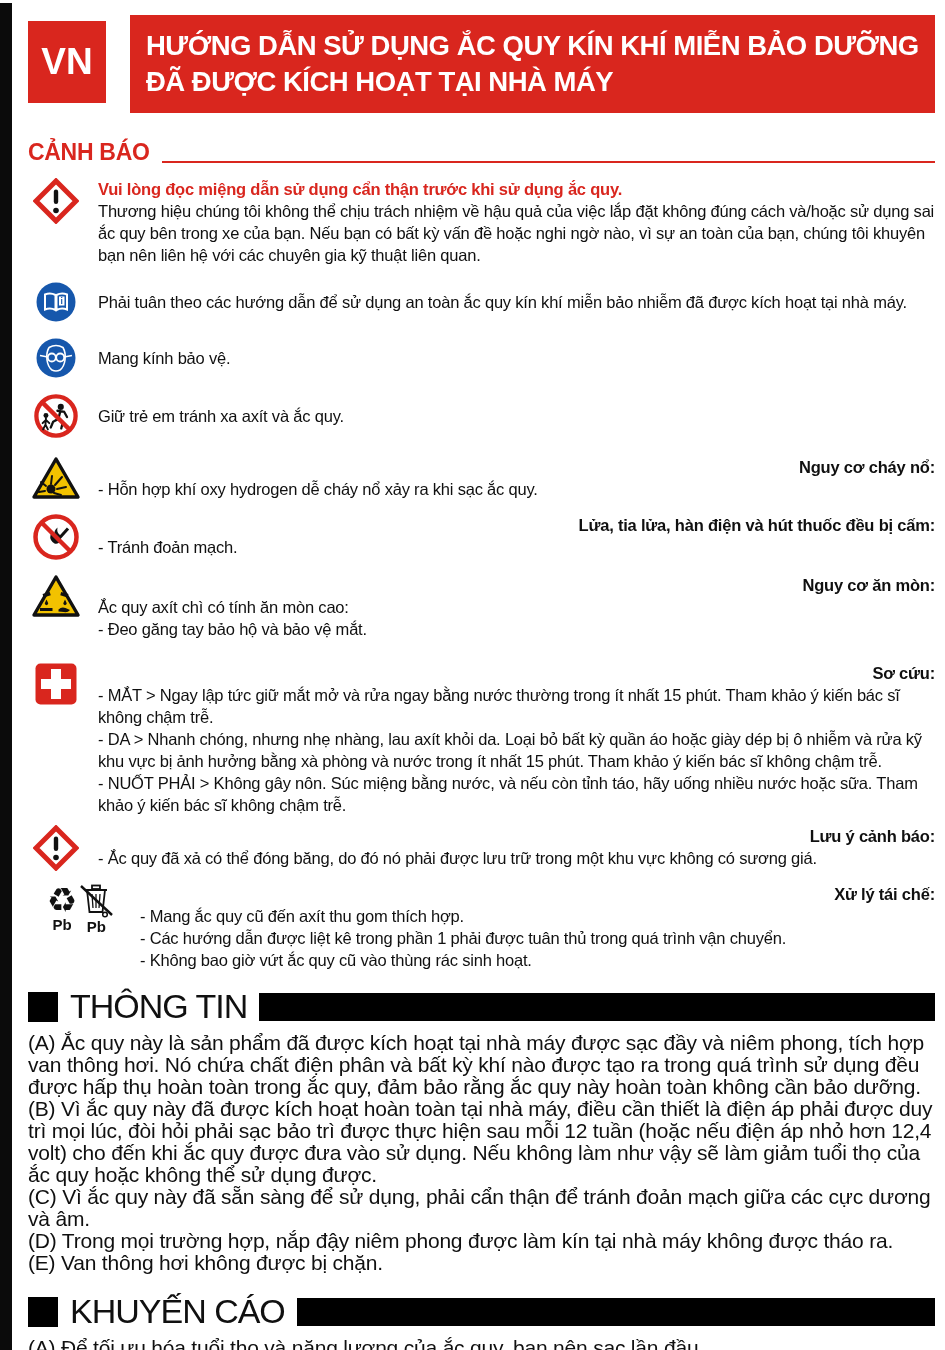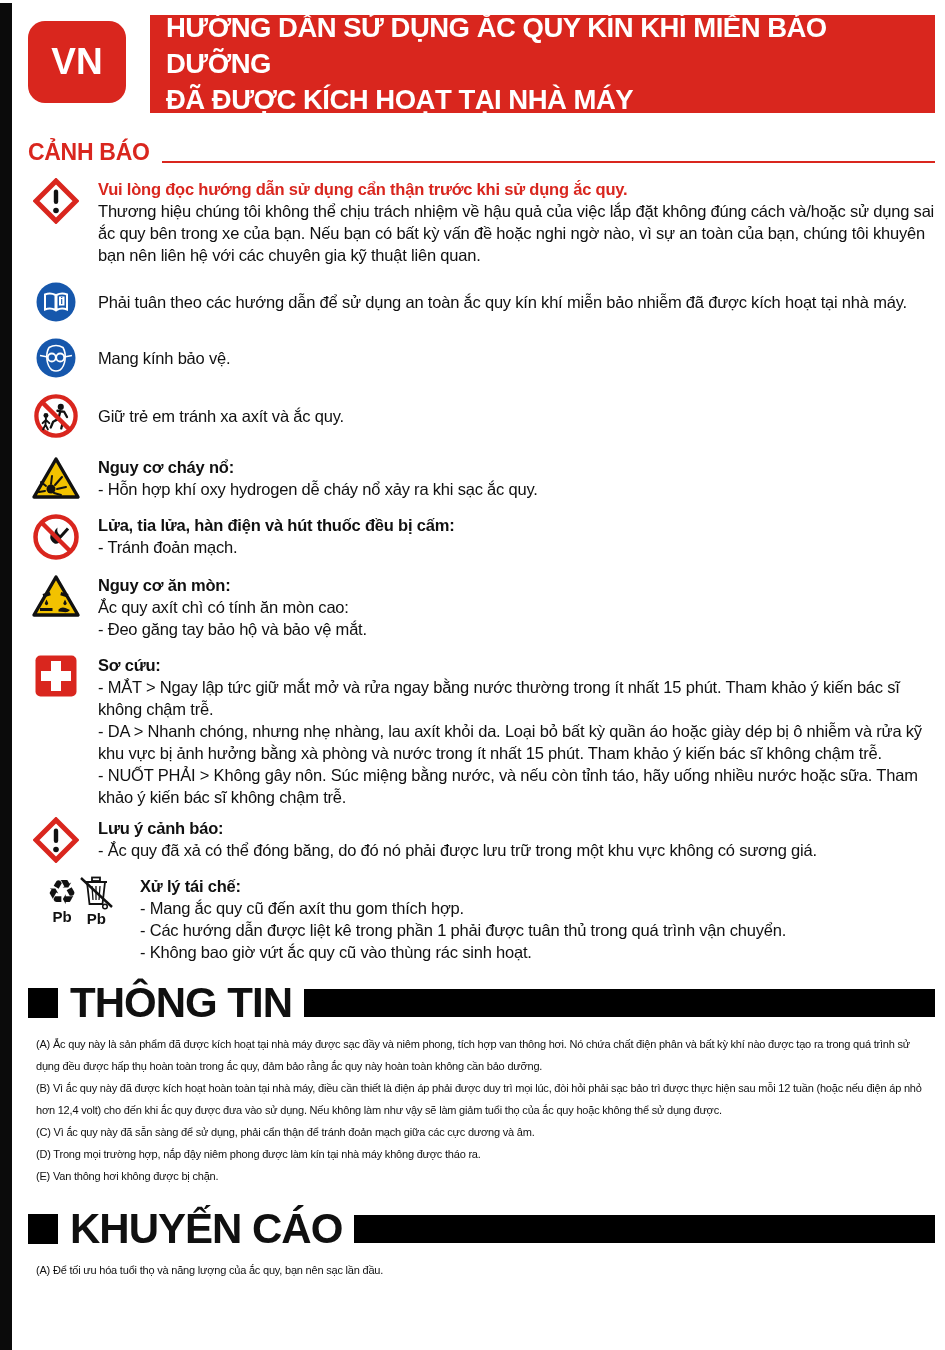--- a/index.html
+++ b/index.html
@@ -3,51 +3,51 @@
 <meta charset="utf-8">
 <style>
   * { margin:0; padding:0; box-sizing:border-box; }
   html,body { width:945px; height:1350px; background:#fff; overflow:hidden;
     font-family:"Liberation Sans","DejaVu Sans",sans-serif; color:#101010; }
   .left-bar { position:absolute; left:0; top:3px; width:12px; height:1347px; background:#0b0b0b; }
   .content { position:absolute; left:28px; top:0; width:907px; }
 
   
   .header { display:flex; margin-top:15px; gap:24px; }
-  .vn-box { width:98px; height:82px; background:#d9261e; color:#fff; display:flex;
-    align-items:center; justify-content:center; font-size:37px; font-weight:bold; margin-top:6px;border-radius:17px; }
+  .vn-box { width:78px; height:82px; background:#d9261e; color:#fff; display:flex;
+    align-items:center; justify-content:center; font-size:37px; font-weight:bold; margin-top:6px; }
   .title-banner { flex:1; background:#d9261e; height:98px; color:#fff; display:flex;
     flex-direction:column; justify-content:center; padding-left:16px; }
   .title-banner div { font-size:27.5px; font-weight:bold; letter-spacing:-0.5px; line-height:36px; }
 
   
   .warn-heading { display:flex; margin-top:26px; align-items:flex-end;text-align:center; }
   .warn-heading .label { color:#d9261e; font-size:23px; font-weight:bold; letter-spacing:-0.3px; }
   .warn-heading .rule { flex:1; border-bottom:2.5px solid #d9261e; margin:0 0 3px 12px; }
 
   
   .warn-item { display:flex; margin-top:9px; }
   .warn-item.center { align-items:center; margin-top:16px; }
   .warn-icon { width:56px; flex:none; display:flex; justify-content:center; }
   .warn-icon.wide { width:104px; flex-direction:row; align-items:flex-start; gap:2px; }
   .warn-text { flex:1; margin-left:14px; font-size:16.5px; line-height:22px; letter-spacing:-0.2px; }
   .t-red { color:#d9261e; font-weight:bold; }
-  .t-bold { font-weight:bold; }
+  .t-bold { font-weight:bold;text-align:right; }
 
   .recycle-wrap { display:flex; flex-direction:column; align-items:center; }
   .recycle-glyph { font-size:34px; line-height:34px; color:#111; font-family:"DejaVu Sans",sans-serif; }
   .pb { font-size:15px; font-weight:bold; color:#111; line-height:16px; }
 
   
   .section-banner { display:flex; align-items:center; }
   .section-banner .sq { width:30px; height:30px; background:#000; flex:none; }
-  .section-banner .sb-title { font-size:42px; font-weight:bold; letter-spacing:-1px; margin:0 12px; white-space:nowrap; }
+  .section-banner .sb-title { font-size:34px; font-weight:normal; letter-spacing:-1px; margin:0 12px; white-space:nowrap; }
   .section-banner .bar { flex:1; height:28px; background:#000; }
 
-  .para { font-size:11px; line-height:22px; letter-spacing:-0.2px;margin-left:8px; }
+  .para { font-size:21px; line-height:22px; letter-spacing:-0.2px; }
   .info-block { margin-top:16px; }
   .advice-block { margin-top:18px; }
   .paras { margin-top:6px; }
 
   svg { display:block; }
 </style>
 </head>
 <body>
 
 <div class="left-bar"></div>
@@ -71,21 +71,21 @@
 
   <div class="warn-item" style="margin-top:12px">
     <div class="warn-icon">
       <svg width="46" height="46" viewBox="0 0 46 46">
         <polygon points="23,3 43,23 23,43 3,23" fill="#fff" stroke="#d9261e" stroke-width="5"></polygon>
         <rect x="20.8" y="11.5" width="4.4" height="14.5" rx="2.2" fill="#111"></rect>
         <circle cx="23" cy="32.5" r="2.8" fill="#111"></circle>
       </svg>
     </div>
     <div class="warn-text">
-      <div class="t-red">Vui lòng đọc hướng dẫn sử dụng cẩn thận trước khi sử dụng ắc quy.</div>
+      <div class="t-red">Vui lòng đọc miệng dẫn sử dụng cẩn thận trước khi sử dụng ắc quy.</div>
       <div>Thương hiệu chúng tôi không thể chịu trách nhiệm về hậu quả của việc lắp đặt không đúng cách và/hoặc sử dụng sai ắc quy bên trong xe của bạn. Nếu bạn có bất kỳ vấn đề hoặc nghi ngờ nào, vì sự an toàn của bạn, chúng tôi khuyên bạn nên liên hệ với các chuyên gia kỹ thuật liên quan.</div>
     </div>
   </div>
 
   <div class="warn-item center">
     <div class="warn-icon">
       <svg width="40" height="40" viewBox="0 0 40 40">
         <circle cx="20" cy="20" r="19.5" fill="#1657ac"></circle>
         <path d="M9 12.5 Q14.5 10.5 19.5 13 L19.5 28 Q14.5 25.5 9 27.5 Z" fill="none" stroke="#fff" stroke-width="2"></path>
         <path d="M31 12.5 Q25.5 10.5 20.5 13 L20.5 28 Q25.5 25.5 31 27.5 Z" fill="none" stroke="#fff" stroke-width="2"></path>
@@ -179,21 +179,21 @@
         <path d="M27.5 35.5 q3 -3 7 -1.5 l4.5 2 q-2 2.6 -6 2.1 l-5.5 -0.6 Z" fill="#111"></path>
       </svg>
     </div>
     <div class="warn-text">
       <div class="t-bold">Nguy cơ ăn mòn:</div>
       <div>Ắc quy axít chì có tính ăn mòn cao:</div>
       <div>- Đeo găng tay bảo hộ và bảo vệ mắt.</div>
     </div>
   </div>
 
-  <div class="warn-item" style="margin-top:14px">
+  <div class="warn-item" style="margin-top:22px">
     <div class="warn-icon">
       <svg width="44" height="44" viewBox="0 0 44 44">
         <rect x="1.5" y="1.5" width="41" height="41" rx="5" fill="#d9261e"></rect>
         <rect x="17" y="7" width="10" height="30" fill="#fff"></rect>
         <rect x="7" y="17" width="30" height="10" fill="#fff"></rect>
       </svg>
     </div>
     <div class="warn-text">
       <div class="t-bold">Sơ cứu:</div>
       <div>- MẮT &gt; Ngay lập tức giữ mắt mở và rửa ngay bằng nước thường trong ít nhất 15 phút. Tham khảo ý kiến bác sĩ không chậm trễ.</div>

